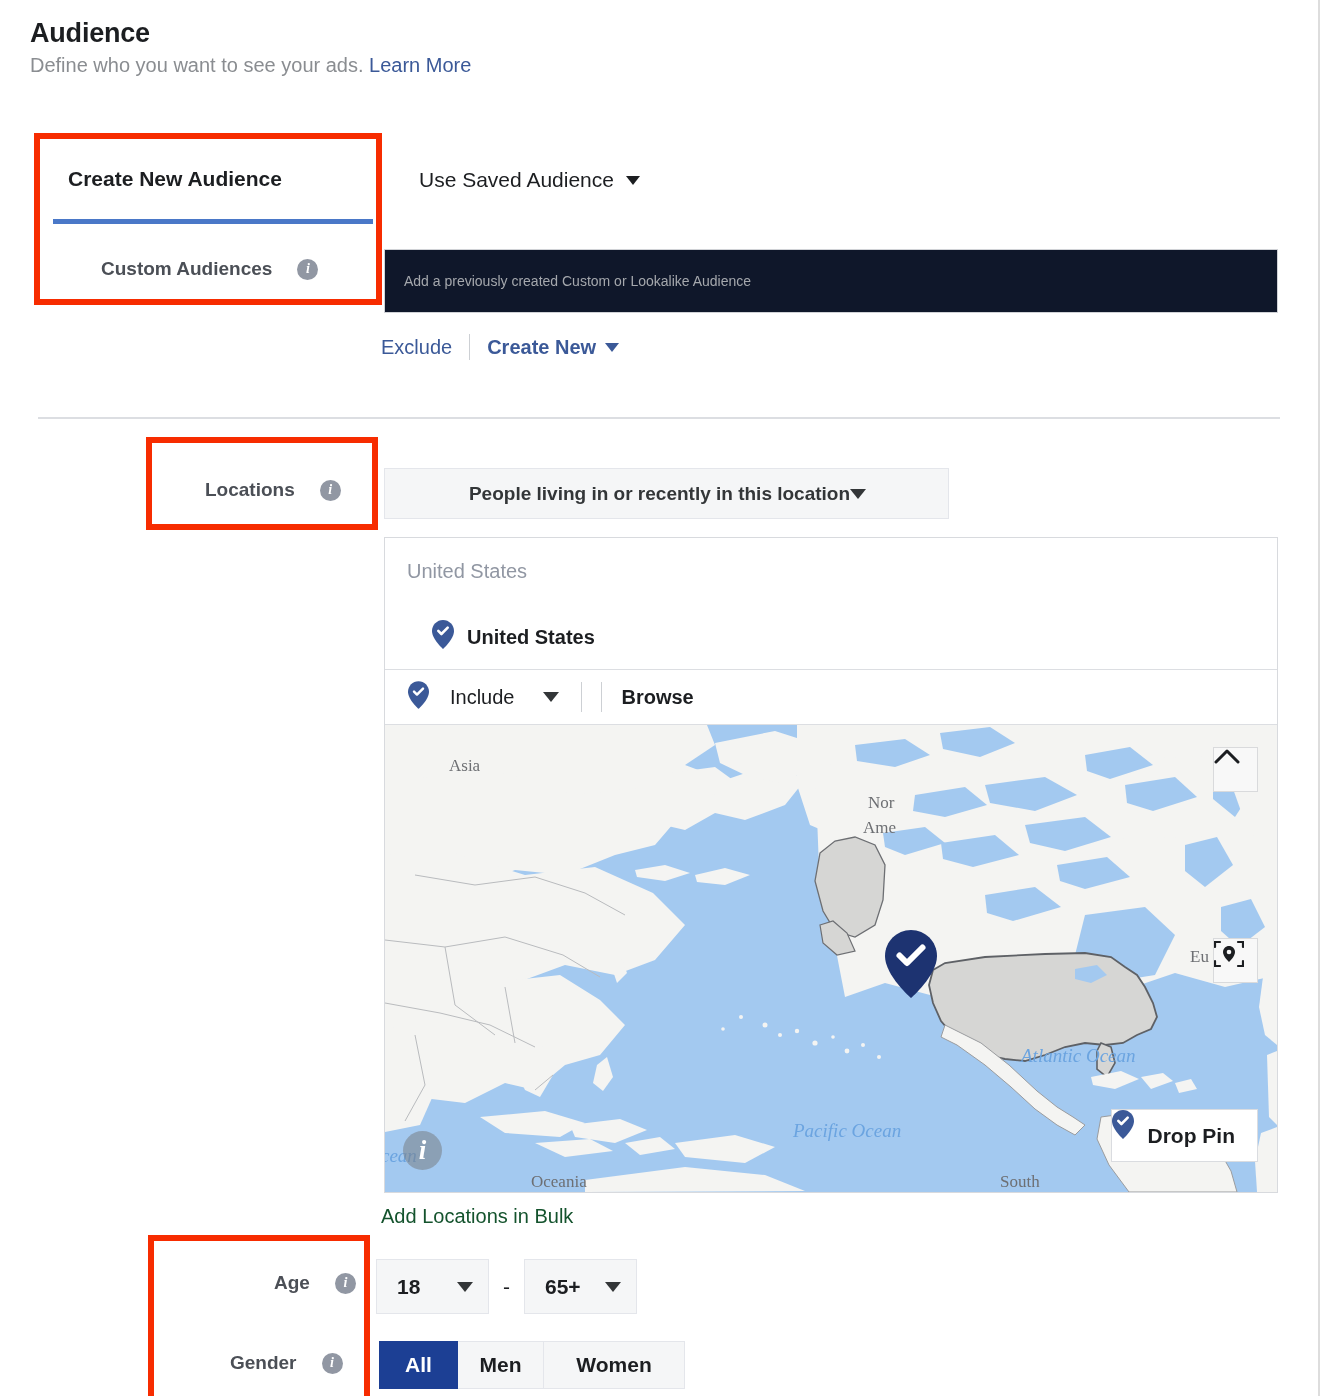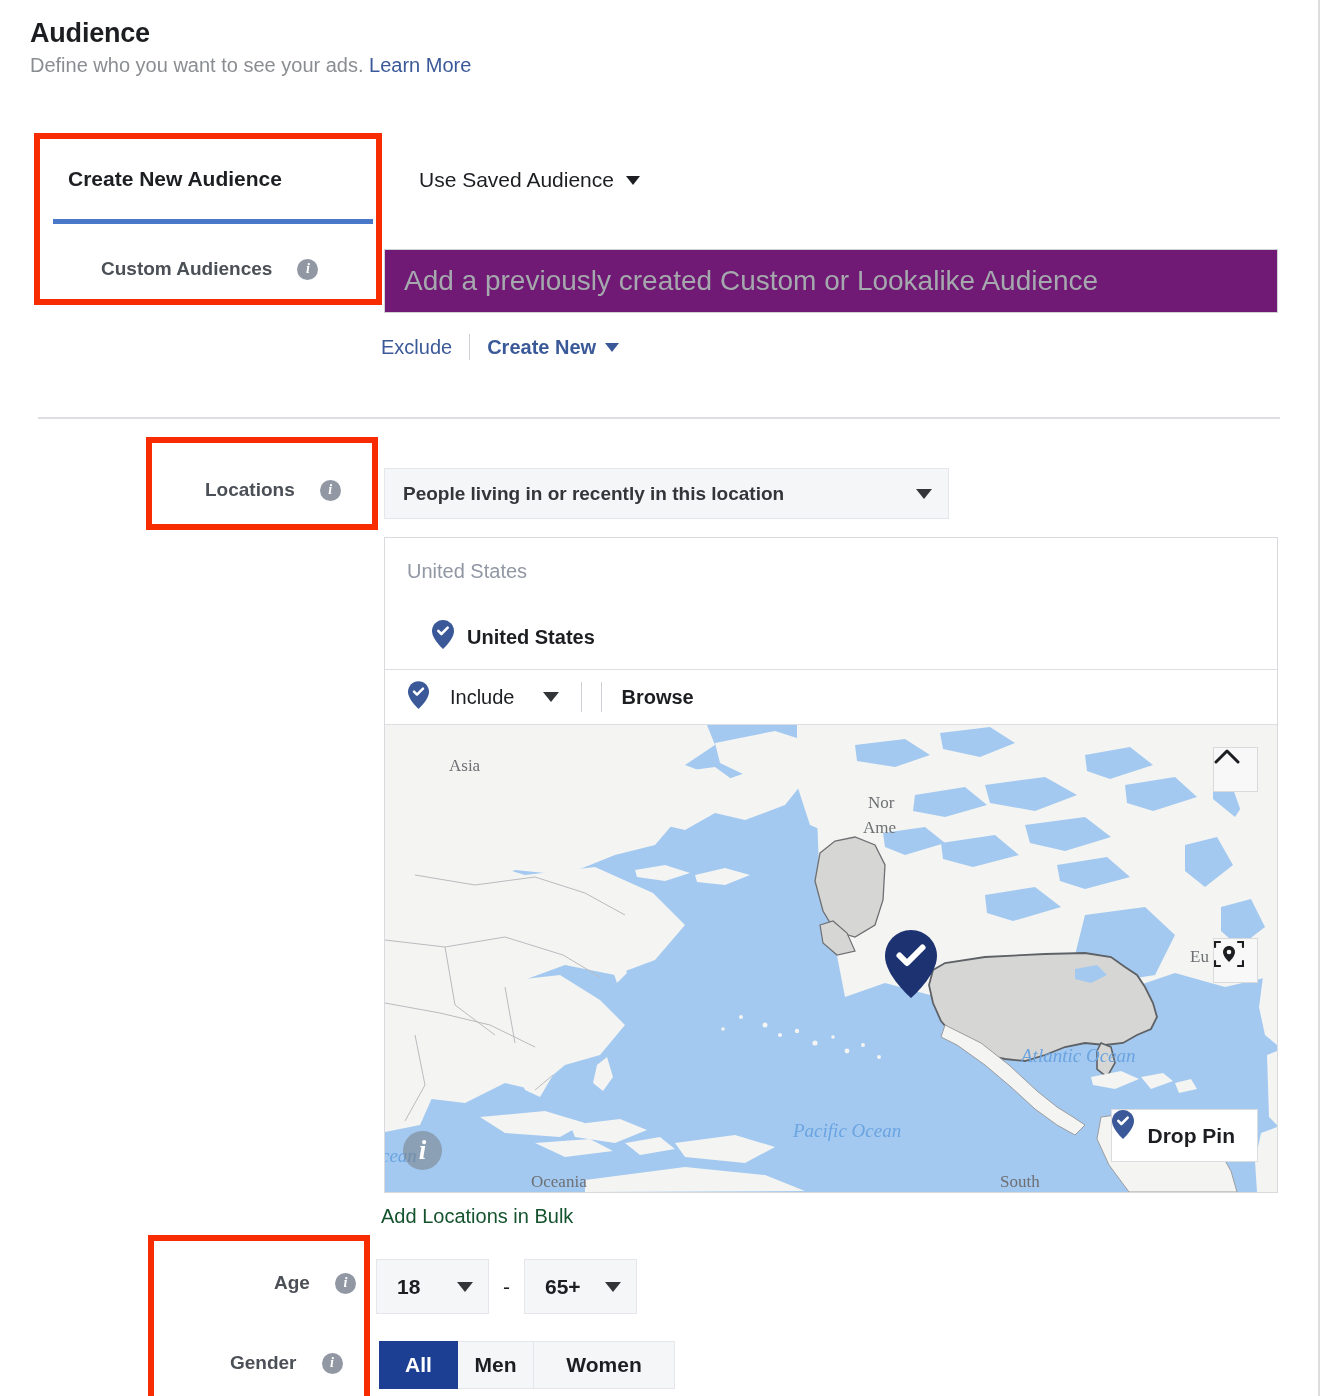--- a/index.html
+++ b/index.html
@@ -63,23 +63,23 @@
     font-size: 14px; font-weight: bold; font-style: italic;
     font-family: "Liberation Serif", serif;
     display: inline-flex; align-items: center; justify-content: center;
     line-height: 1; flex: 0 0 auto;
   }
 
   
   .ca-input {
     position: absolute; left: 384px; top: 249px;
     width: 894px; height: 64px;
-    border: 1px solid #d0d2d6; background: #701a75;
+    border: 1px solid #d0d2d6; background: #0f172a;
     display: flex; align-items: center; padding-left: 19px;
-    font-size: 28px; color: #a5a8ad;
+    font-size: 14px; color: #a5a8ad;
   }
   .exclude-row {
     position: absolute; left: 381px; top: 334px;
     display: flex; align-items: center; gap: 17px;
     font-size: 20px;
   }
   .exclude-row .ex { color: #3b5998; }
   .exclude-row .bar { width: 1px; height: 26px; background: #cdd0d4; }
   .exclude-row .cn {
     color: #3b5998; font-weight: bold;
@@ -89,21 +89,21 @@
   .divider {
     position: absolute; left: 38px; top: 417px;
     width: 1242px; height: 2px; background: #dcdee2;
   }
 
   
   .loc-select {
     position: absolute; left: 384px; top: 468px;
     width: 565px; height: 51px;
     background: #f5f6f7; border: 1px solid #e4e6eb;
-    display: flex; align-items: center; justify-content: space-between;
+    display: flex; align-items: center; justify-content: center;
     padding: 0 16px 0 18px;
     font-size: 19px; font-weight: bold; color: #333638;
   }
 
   
   .loc-panel {
     position: absolute; left: 384px; top: 537px;
     width: 894px; height: 656px;
     border: 1px solid #d8dade; background: #fff;
   }
@@ -491,21 +491,21 @@
       <span class="caret caret-dark"></span>
     </div>
   </div>
 
   <div class="lbl lbl-gender">
     <span>Gender</span>
     <span class="info-icon">i</span>
   </div>
   <div class="gender-row">
     <div class="gender-btn active" style="width:79px">All</div>
-    <div class="gender-btn" style="width:76px">Men</div>
+    <div class="gender-btn" style="width:86px">Men</div>
     <div class="gender-btn" style="width:141px">Women</div>
   </div>
 
   <div class="annot annot-tabs"></div>
   <div class="annot annot-loc"></div>
   <div class="annot annot-ag"></div>
 
 </div>
 
 </body></html>

